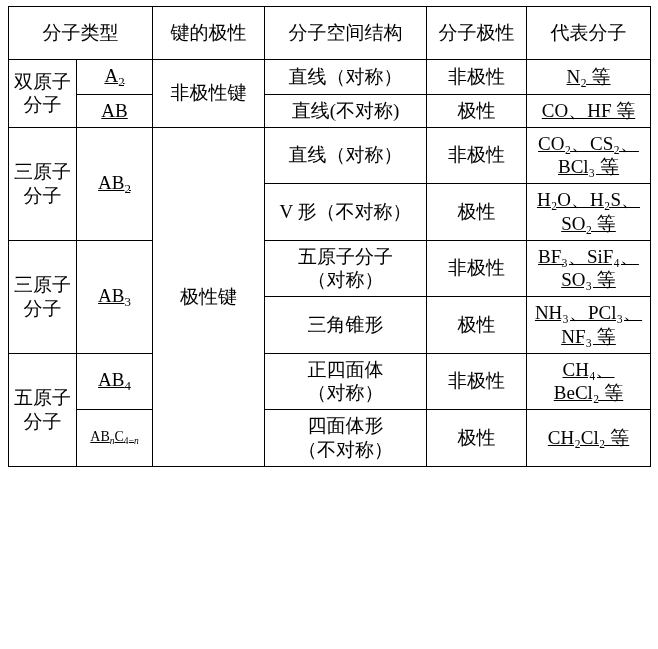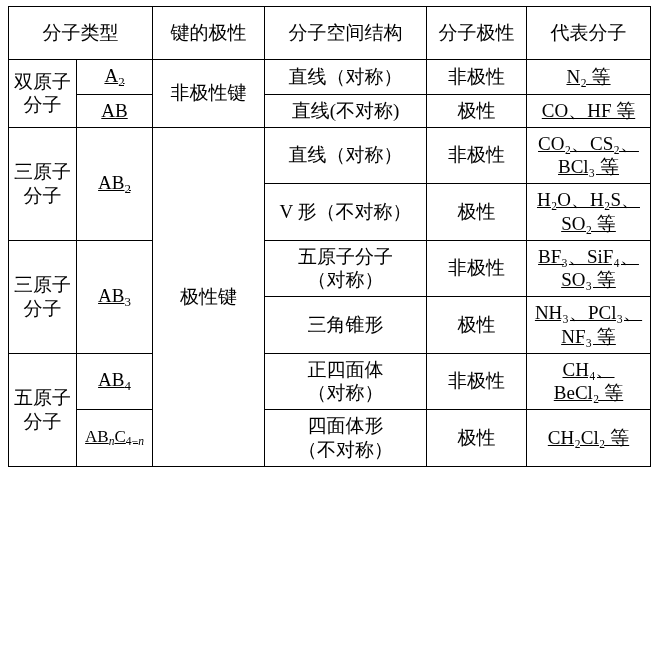--- a/index.html
+++ b/index.html
@@ -166,21 +166,21 @@
           <span class="two-line">（对称）</span>
         </td>
         <td class="pol">非极性</td>
         <td class="rep">
           <span class="two-line">CH₄、</span>
           <span class="two-line">BeCl₂ 等</span>
         </td>
       </tr>
 
       <tr>
-        <td class="formula nowrap" style="font-size:17px;">
+        <td class="formula nowrap" style="font-size:14px;">
           AB<sub><i>n</i></sub>C<sub>4−<i>n</i></sub>
         </td>
         <td class="geom">
           <span class="two-line">四面体形</span>
           <span class="two-line">（不对称）</span>
         </td>
         <td class="pol">极性</td>
         <td class="rep">CH₂Cl₂ 等</td>
       </tr>
 

